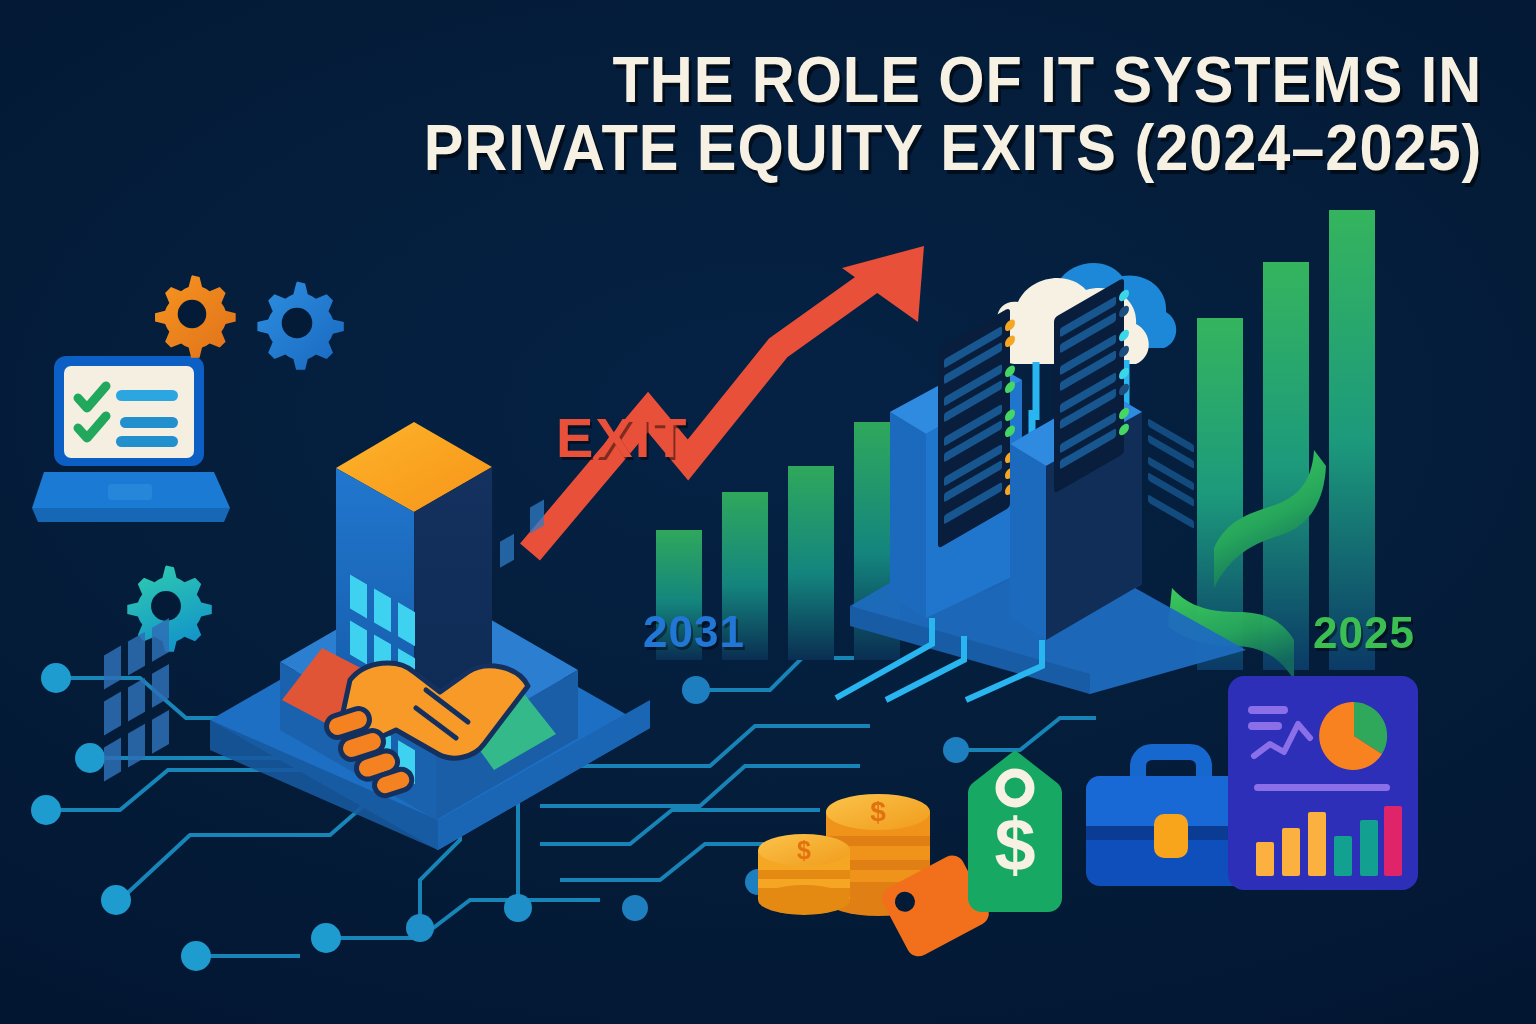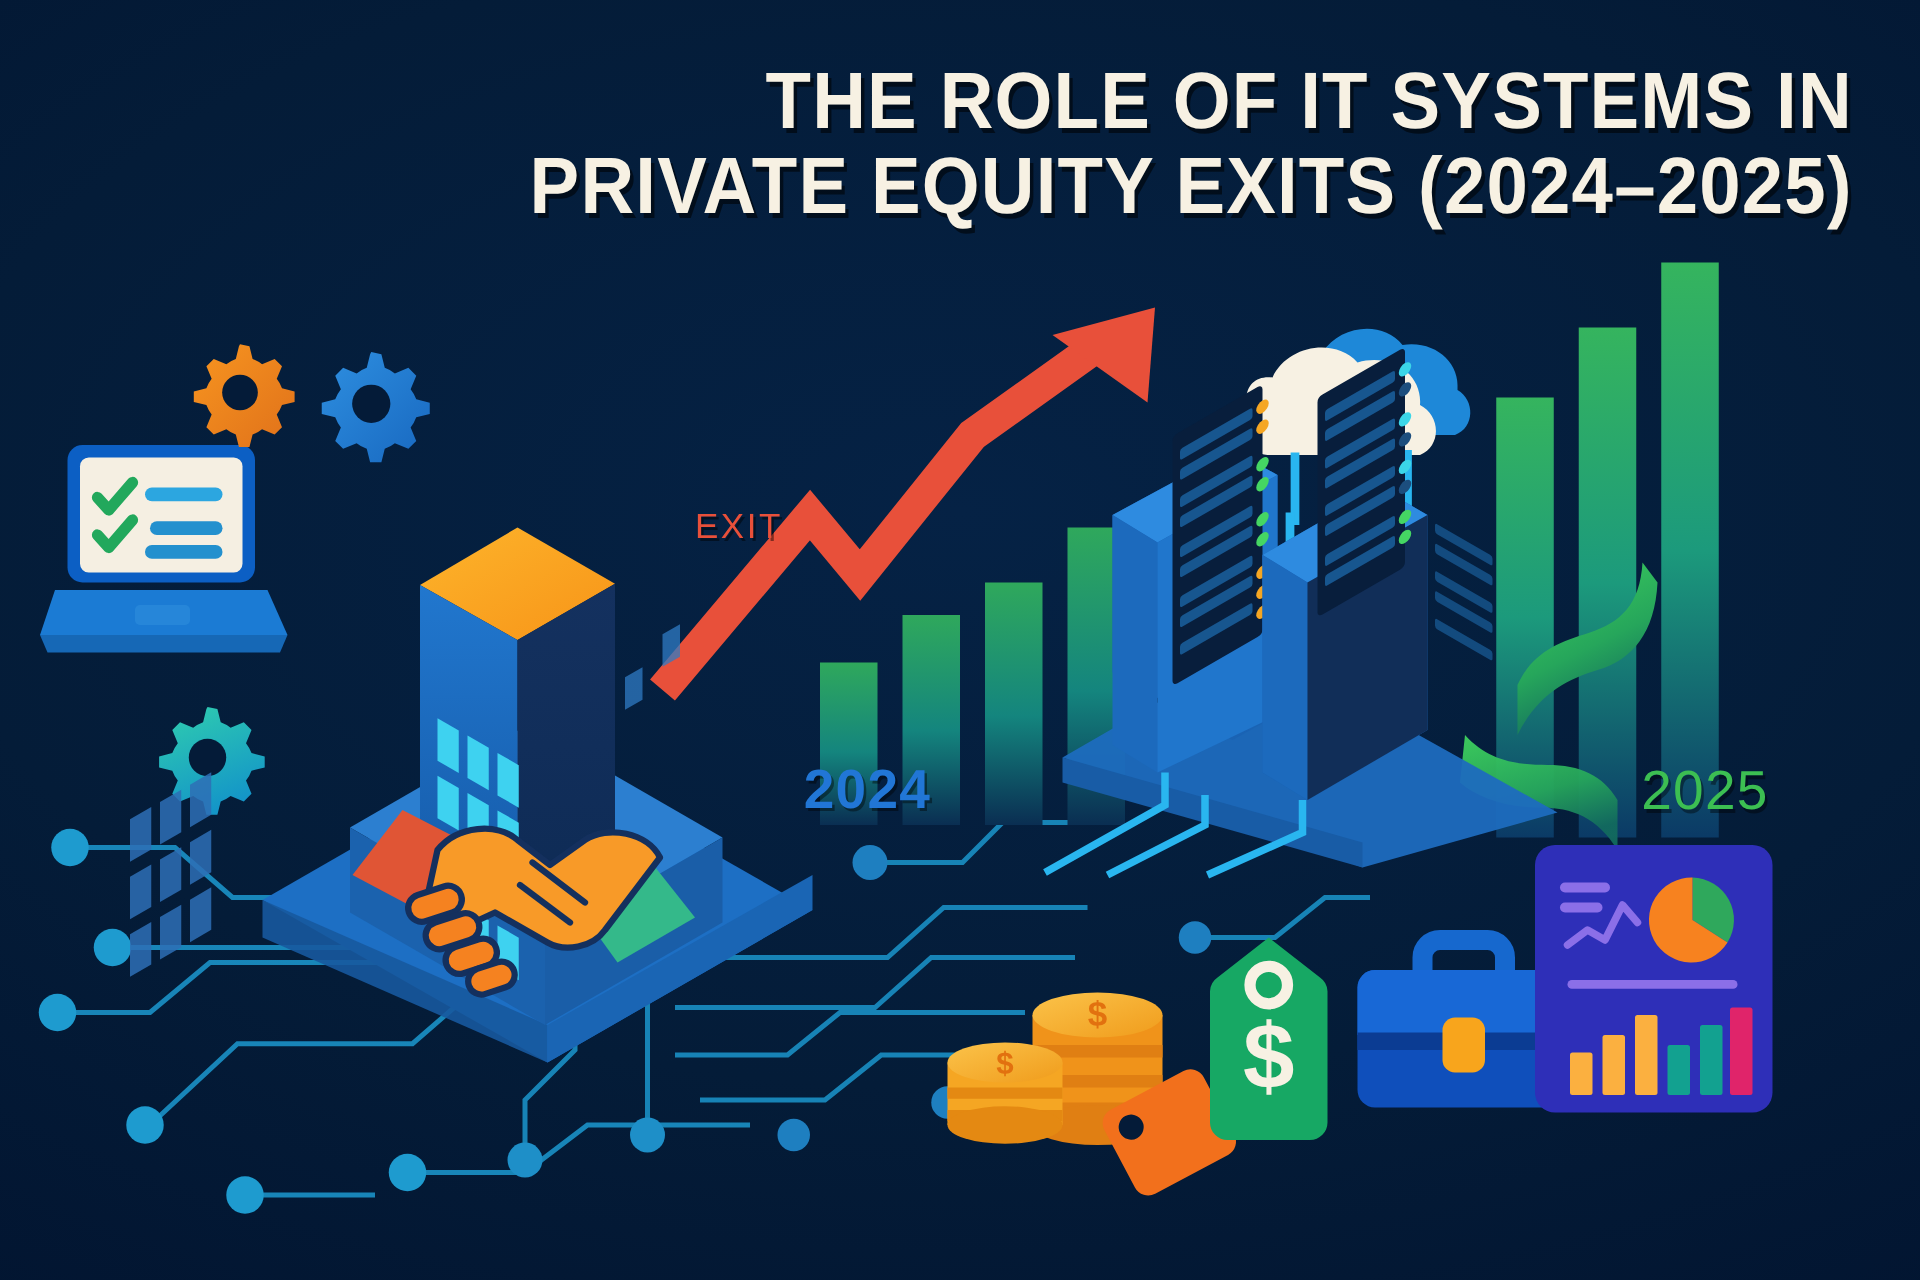--- a/index.html
+++ b/index.html
@@ -24,29 +24,29 @@
     letter-spacing:1px;
     color:#F7F1E3;
     text-shadow:3px 4px 0 rgba(0,0,0,0.55);
     transform:scaleX(0.93);
     transform-origin:50% 50%;
     white-space:nowrap;
   }
 
   
   .exit-label{
-    left:556px;top:405px;font-size:28px;font-weight:normal;color:#E8503A;
+    left:556px;top:405px;font-size:56px;font-weight:bold;color:#E8503A;
     letter-spacing:2px;text-shadow:2px 3px 0 rgba(0,0,0,0.45);
   }
   .year-2024{
     left:643px;top:607px;font-size:44px;font-weight:bold;color:#2176D6;
     letter-spacing:1px;text-shadow:2px 3px 0 rgba(0,0,0,0.4);
   }
   .year-2025{
-    left:1313px;top:608px;font-size:44px;font-weight:normal;color:#3CBF52;
+    left:1313px;top:608px;font-size:44px;font-weight:bold;color:#3CBF52;
     letter-spacing:1px;text-shadow:2px 3px 0 rgba(0,0,0,0.4);
   }
 </style>
 </head>
 <body>
 
 <div id="stage">
 
   <svg class="abs" style="left:0;top:560px;" width="900" height="420" viewBox="0 0 900 420">
     <g fill="none" stroke="#1A8FC4" stroke-width="4" opacity="0.92">
@@ -457,16 +457,16 @@
       <rect x="156" y="130" width="18" height="70" rx="2" fill="#E0246A"></rect>
     </g>
   </svg>
 
   <div id="title-block">
     <div class="title-line">THE ROLE OF IT SYSTEMS IN</div>
     <div class="title-line">PRIVATE EQUITY EXITS (2024–2025)</div>
   </div>
 
   <div class="abs exit-label">EXIT</div>
-  <div class="abs year-2024">2024</div>
+  <div class="abs year-2024">2031</div>
   <div class="abs year-2025">2025</div>
 
 </div>
 
 </body></html>

